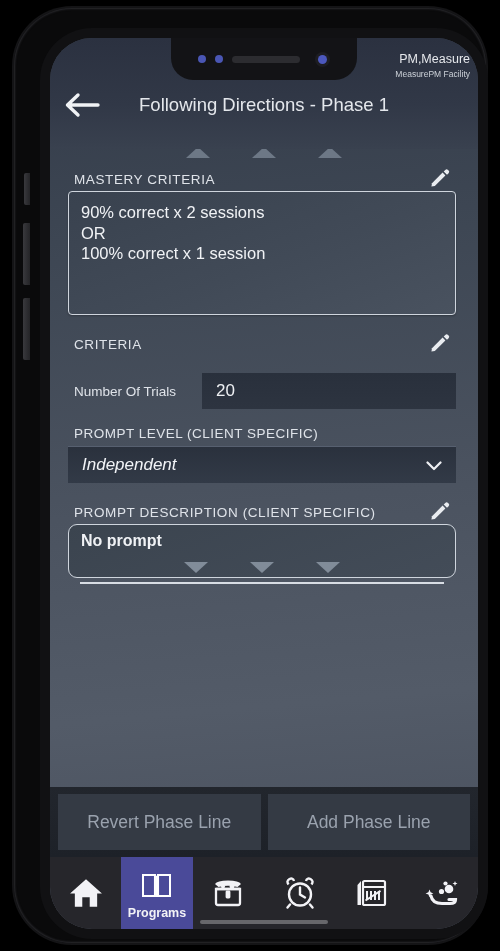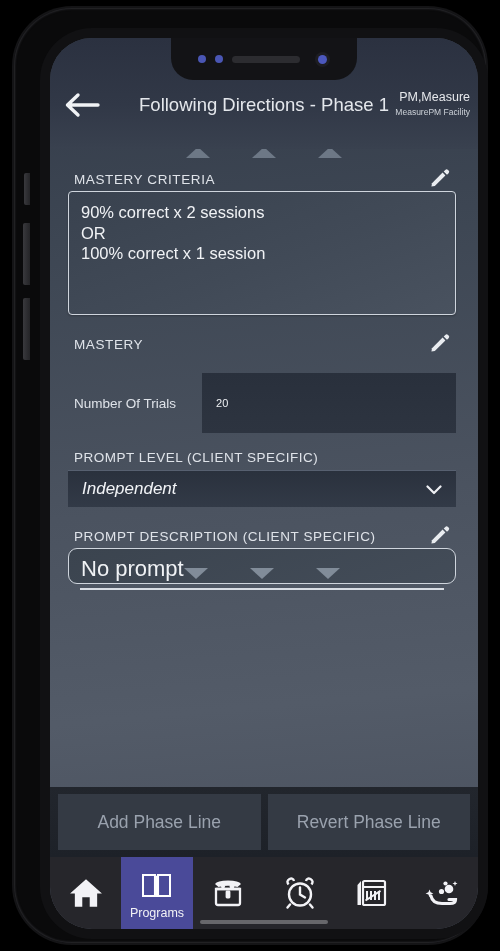--- a/index.html
+++ b/index.html
@@ -124,21 +124,21 @@
     text-align: center;
     color: #e4e7ec;
     font-size: 18.5px;
   }
   .user-block {
     position: absolute;
     right: 8px;
     top: 14px;
     text-align: right;
   }
-  .user-name { color: #e6e8ec; font-size: 12.5px; margin-top: 38px; }
+  .user-name { color: #e6e8ec; font-size: 12.5px; }
   .user-facility { color: #cdd2d9; font-size: 8.5px; margin-top: 3px; }
 
   
   .scroll-arrows {
     display: flex;
     justify-content: center;
     gap: 42px;
     flex: none;
     height: 16px;
     margin-top: -2px;
@@ -195,24 +195,24 @@
   .spacer-sm { height: 17px; }
 
   .trials-row {
     display: flex;
     align-items: center;
     gap: 26px;
     padding-left: 6px;
   }
   .trials-input {
     flex: 1 1 auto;
-    height: 60px;
+    height: 36px;
     background: linear-gradient(180deg, #29303c 0%, #2d3440 100%);
     color: #eef0f3;
-    font-size: 11px;
+    font-size: 17px;
     display: flex;
     align-items: center;
     padding-left: 14px;
     border: none;
     text-align: right;
   }
 
   .select-label {
     color: #dfe3e9;
     font-size: 13.5px;
@@ -233,23 +233,24 @@
     font-style: italic;
   }
   .chev { color: #e8eaee; font-size: 15px; line-height: 1; }
 
   .desc-box {
     border: 1.5px solid #cfd5dd;
     border-radius: 9px;
     background: linear-gradient(160deg, #3b444f 0%, #434c58 100%);
     padding: 7px 12px;
     color: #f0f2f5;
-    font-size: 22px;
-    height: 36px;
+    font-size: 16px;
+    height: 54px;
     overflow: hidden;
+    font-weight: bold;
   }
 
   .bottom-rule {
     height: 1.5px;
     background: #d8dde4;
     margin: 4px 12px 0 12px;
   }
 
   
   .actions {
@@ -286,21 +287,21 @@
   .nav-item {
     flex: 1 1 0;
     display: flex;
     flex-direction: column;
     align-items: center;
     justify-content: center;
     gap: 1px;
     cursor: pointer;
     color: #ffffff;
   }
-  .nav-item.active { background: #4a4a99; }
+  .nav-item.active { background: #4a4a99; font-weight: bold; }
   .nav-label { font-size: 12.5px; color: #f2f2f6; }
   .nav-icon { width: 38px; height: 38px; display:flex; align-items:center; justify-content:center; }
   .nav-icon svg { display:block; }
 
   .home-indicator {
     position: absolute;
     bottom: 5px;
     left: 50%;
     transform: translateX(-50%);
     width: 128px;
@@ -363,21 +364,21 @@
             </svg>
           </span>
         </div>
         <div class="textbox mastery" style="white-space:pre-line;">90% correct x 2 sessions
 OR
 100% correct x 1 session</div>
 
         <div class="spacer-sm"></div>
 
         <div class="field-label-row">
-          <span class="field-label">MASTERY</span>
+          <span class="field-label">CRITERIA</span>
           <span class="pencil">
             <svg viewBox="0 0 22 20" width="22" height="20" aria-hidden="true">
               <path d="M4 16.2 L14.6 5.6 L17.4 8.4 L6.8 19 L3.4 19.6 Z" fill="#e9ecf0"></path>
               <path d="M15.7 4.5 L17.3 2.9 a1.9 1.9 0 0 1 2.7 0 l0.6 0.6 a1.9 1.9 0 0 1 0 2.7 L19 7.8 Z" fill="#e9ecf0"></path>
             </svg>
           </span>
         </div>
 
         <div class="spacer-sm"></div>
 
@@ -414,22 +415,22 @@
         <div class="scroll-arrows bottom" style="margin-top:-16px;">
           <span class="arrow-down"></span>
           <span class="arrow-down"></span>
           <span class="arrow-down"></span>
         </div>
 
         <div class="bottom-rule"></div>
       </div>
 
       <div class="actions">
+        <button class="action-btn">Revert Phase Line</button>
         <button class="action-btn">Add Phase Line</button>
-        <button class="action-btn">Revert Phase Line</button>
       </div>
 
       <div class="navbar">
 
         <div class="nav-item">
           <span class="nav-icon">
             <svg viewBox="0 0 32 30" width="34" height="32" aria-hidden="true">
               <path d="M16 2 L31 15.5 L26.5 15.5 L26.5 28 L19.5 28 L19.5 19 L12.5 19 L12.5 28 L5.5 28 L5.5 15.5 L1 15.5 Z" fill="#f2f2f6"></path>
             </svg>
           </span>

